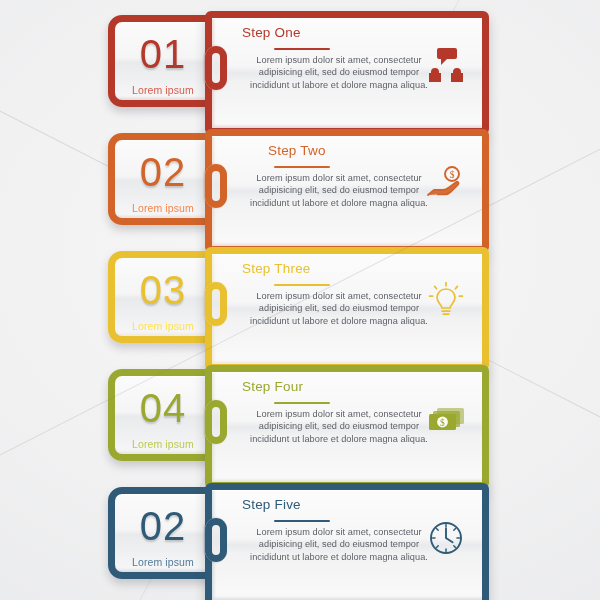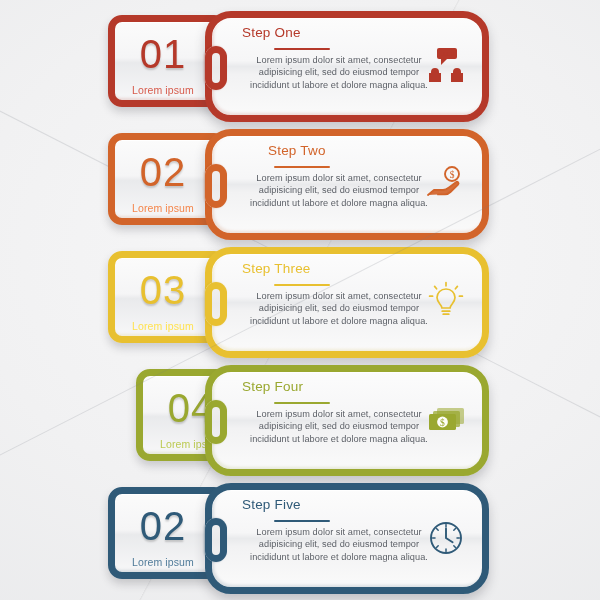--- a/index.html
+++ b/index.html
@@ -42,22 +42,22 @@
     font-size:40px;font-weight:300;letter-spacing:1px;line-height:1;
     text-shadow:0 2px 2px rgba(0,0,0,.18);
   }
   .numsub{
     position:absolute;left:0;right:10px;top:62px;text-align:center;
     font-size:10.5px;font-weight:400;letter-spacing:.1px;
   }
 
   
   .infobox{
-    position:absolute;left:205px;top:2px;width:284px;height:111px;
-    border-style:solid;border-width:7px;border-radius:26px;
+    position:absolute;left:205px;top:2px;width:284px;height:124px;
+    border-style:solid;border-width:7px;border-radius:6px;
     box-sizing:border-box;
     background:linear-gradient(180deg,#fcfcfc 0%,#f6f6f7 44%,#e9eaec 50%,#f2f2f3 58%,#fafafa 100%);
     box-shadow:0 6px 11px rgba(60,60,70,.25), inset 0 1px 0 rgba(255,255,255,.9);
   }
   .infobox .notch{
     position:absolute;left:-7px;top:28px;width:22px;height:44px;
     background:linear-gradient(180deg,#f1f1f2 0%,#eaeaeb 50%,#f2f2f3 100%);
     border-radius:11px;
   }
   .title{
@@ -162,21 +162,21 @@
        <path d="M22 9c-5.2 0-9 3.8-9 8.6 0 3.4 2 5.4 3.4 7.1 1 1.2 1.4 2.1 1.5 3.3h8.2c.1-1.2.5-2.1 1.5-3.3
                 1.4-1.7 3.4-3.7 3.4-7.1C31 12.8 27.2 9 22 9z"></path>
        <path d="M18.2 31.2h7.6M19.2 34.2h5.6"></path>
        <path d="M22 2.6v3.2M10.6 6.4l2 2.4M33.4 6.4l-2 2.4M5.6 16.2h3M35.4 16.2h3"></path>
      </svg>
        </div>
      </div>
       </div>
       <div class="row" style="top: 363px;">
         <div class="numbox" style="border-color:#9AA830;background-image:linear-gradient(180deg,#fbfbfb 0%,#f5f5f6 46%,#e9eaec 52%,#f7f7f8 100%);
-                 box-shadow:0 5px 9px rgba(60,60,70,.22), inset 0 1px 0 rgba(255,255,255,.9), inset -2px -2px 3px #78860e22;margin-left:28px;">
+                 box-shadow:0 5px 9px rgba(60,60,70,.22), inset 0 1px 0 rgba(255,255,255,.9), inset -2px -2px 3px #78860e22;">
        <div class="notch" style="box-shadow:inset 0 0 0 7px #9AA830, 1px 0 2px #78860e55;"></div>
        <div class="num" style="color:#9AA830;">04</div>
        <div class="numsub" style="color:#bcca52;">Lorem ipsum</div>
      </div>
 
      <div class="infobox" style="border-color:#9AA830;
                  box-shadow:0 6px 11px rgba(60,60,70,.25), inset 0 1px 0 rgba(255,255,255,.9), inset 2px -2px 3px #78860e22;">
        <div class="notch" style="box-shadow:inset 0 0 0 7px #9AA830, -1px 0 2px #78860e55;"></div>
        <div class="title" style="color:#9AA830;">Step Four</div>
        <div class="rule" style="background:#9AA830;"></div>

